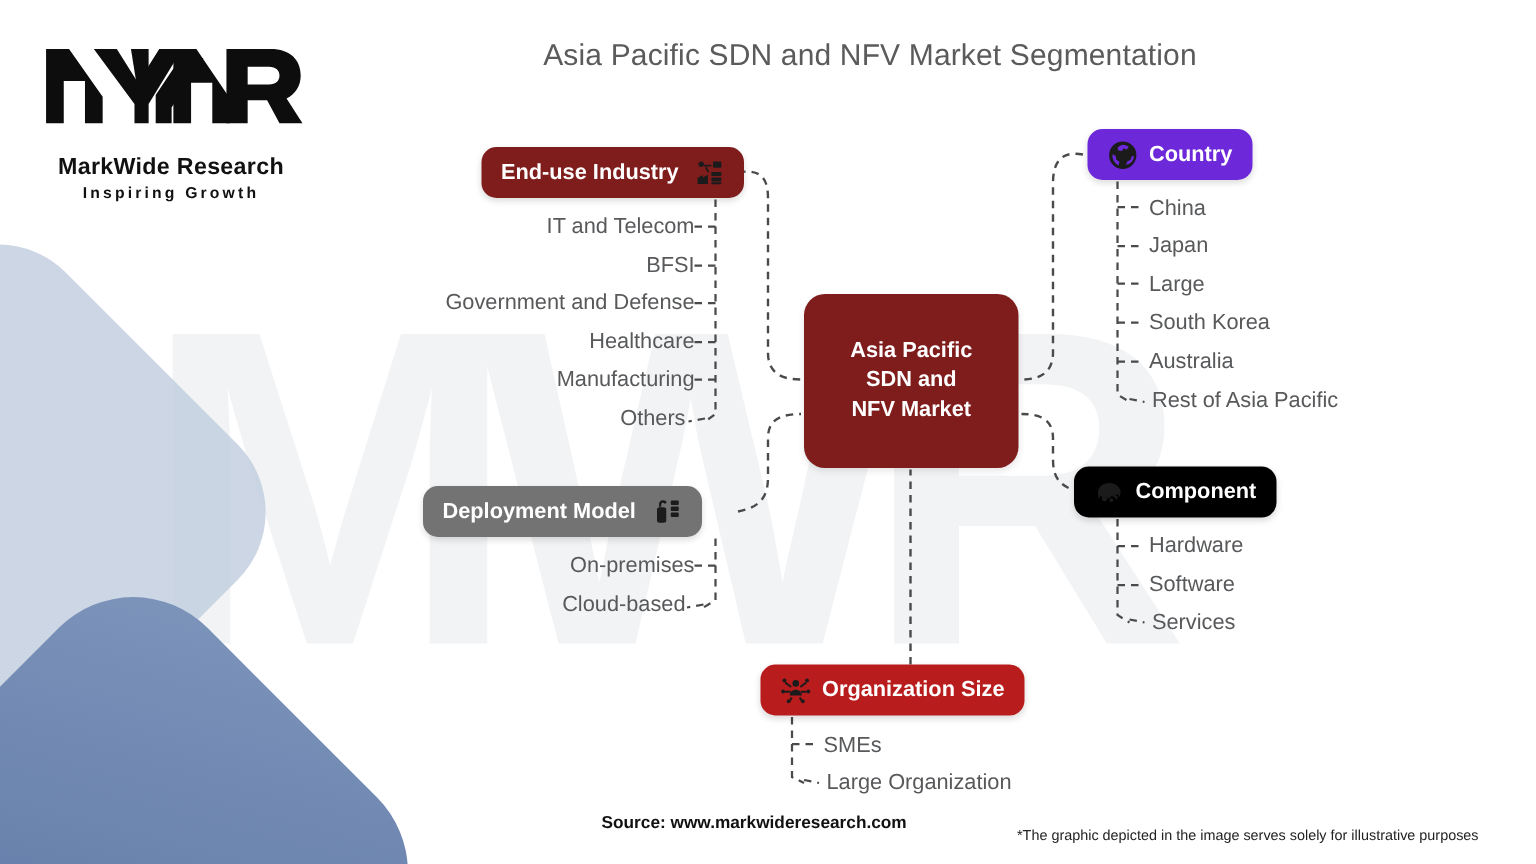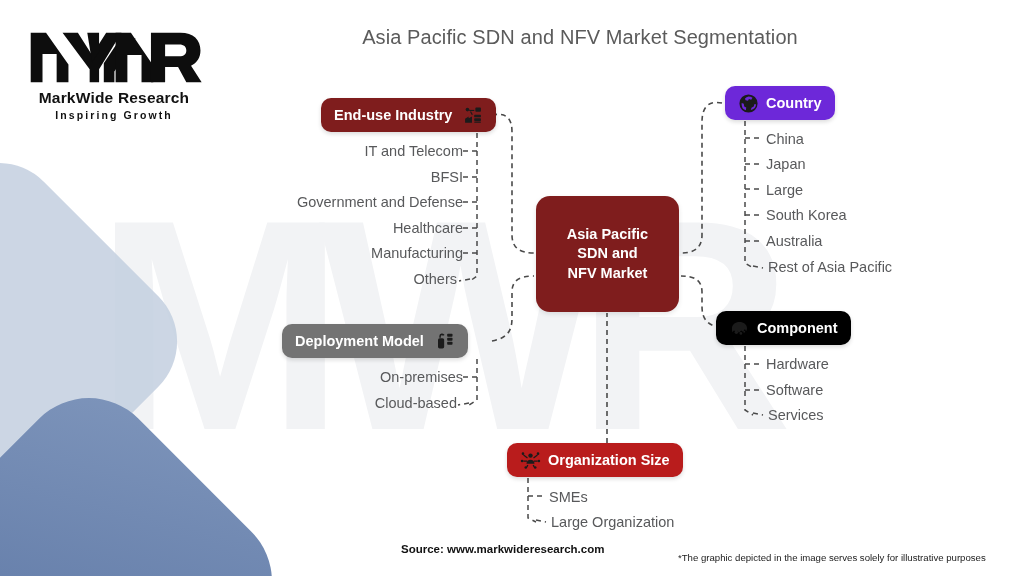--- a/index.html
+++ b/index.html
@@ -28,21 +28,21 @@
     position:absolute;left:-40px;top:440px;width:300px;height:240px;
     background:linear-gradient(150deg,#7e95bb 0%,#5c76a4 100%);
     border-radius:70px;transform:rotate(45deg);
   }
 
   
   .logo{position:absolute;left:24px;top:28px;width:180px;text-align:center;}
   .logo-mark{height:56px;display:block;margin:0 auto;}
   .logo-name{
     font-size:15.5px;font-weight:700;color:#111;letter-spacing:.2px;
-    margin-top:5px;font-family:"Liberation Sans",sans-serif;
+    margin-top:19px;font-family:"Liberation Sans",sans-serif;
   }
   .logo-tag{
     font-size:10.5px;font-weight:700;color:#111;letter-spacing:2.1px;
     margin-top:2px;font-family:"Liberation Sans",sans-serif;
   }
 
   
   .title{
     position:absolute;left:260px;top:26px;width:640px;text-align:center;
     font-size:20px;color:#5b5b5b;font-weight:400;letter-spacing:.1px;

